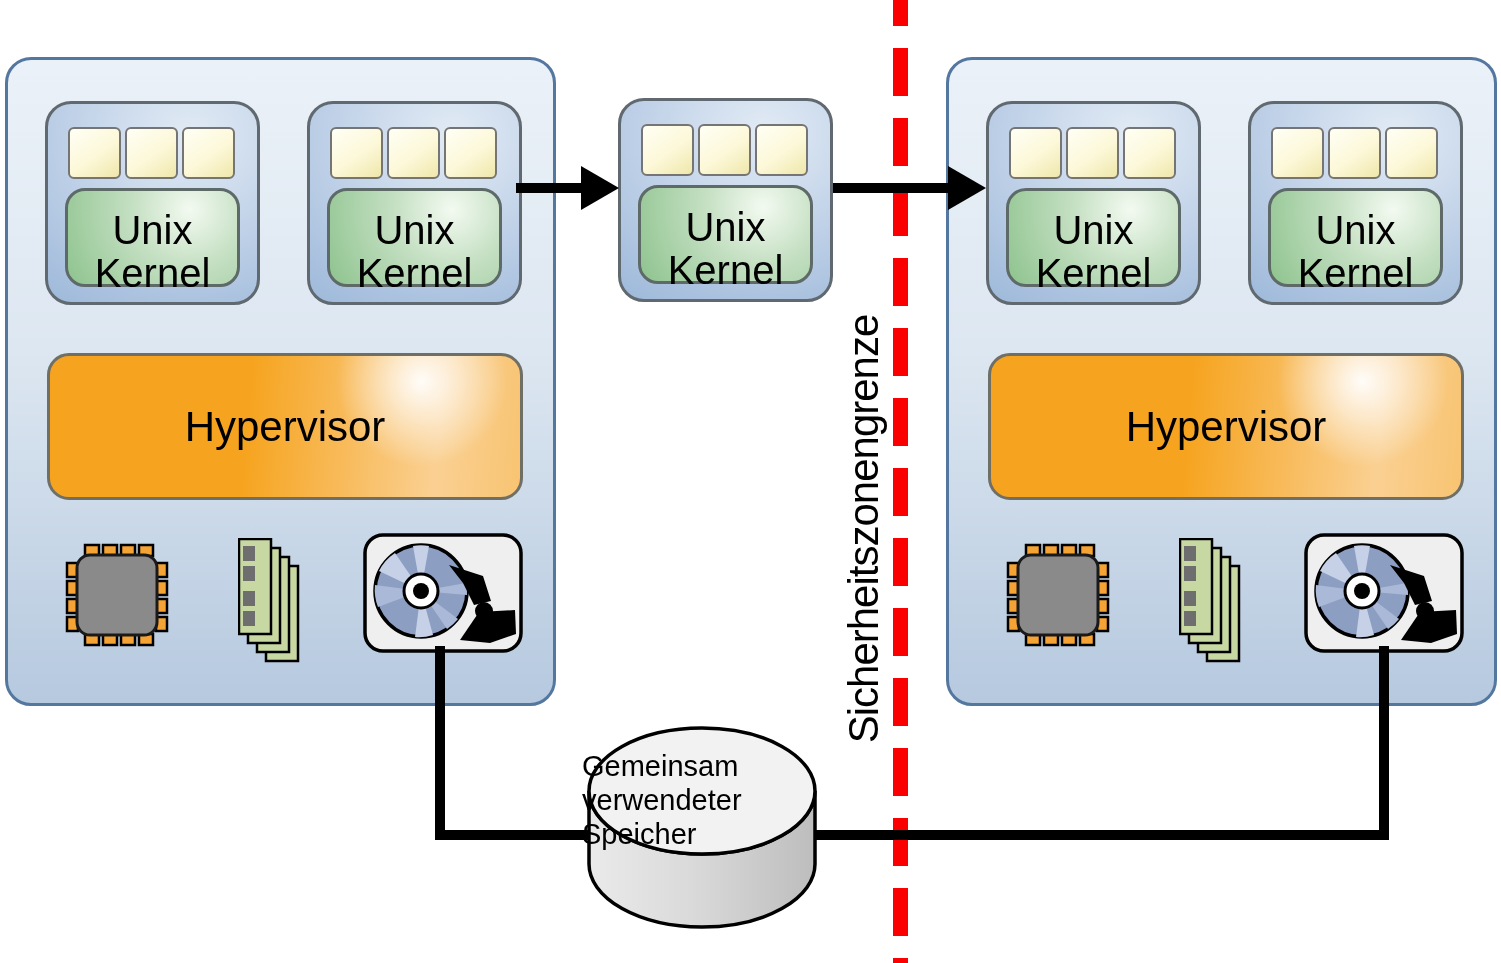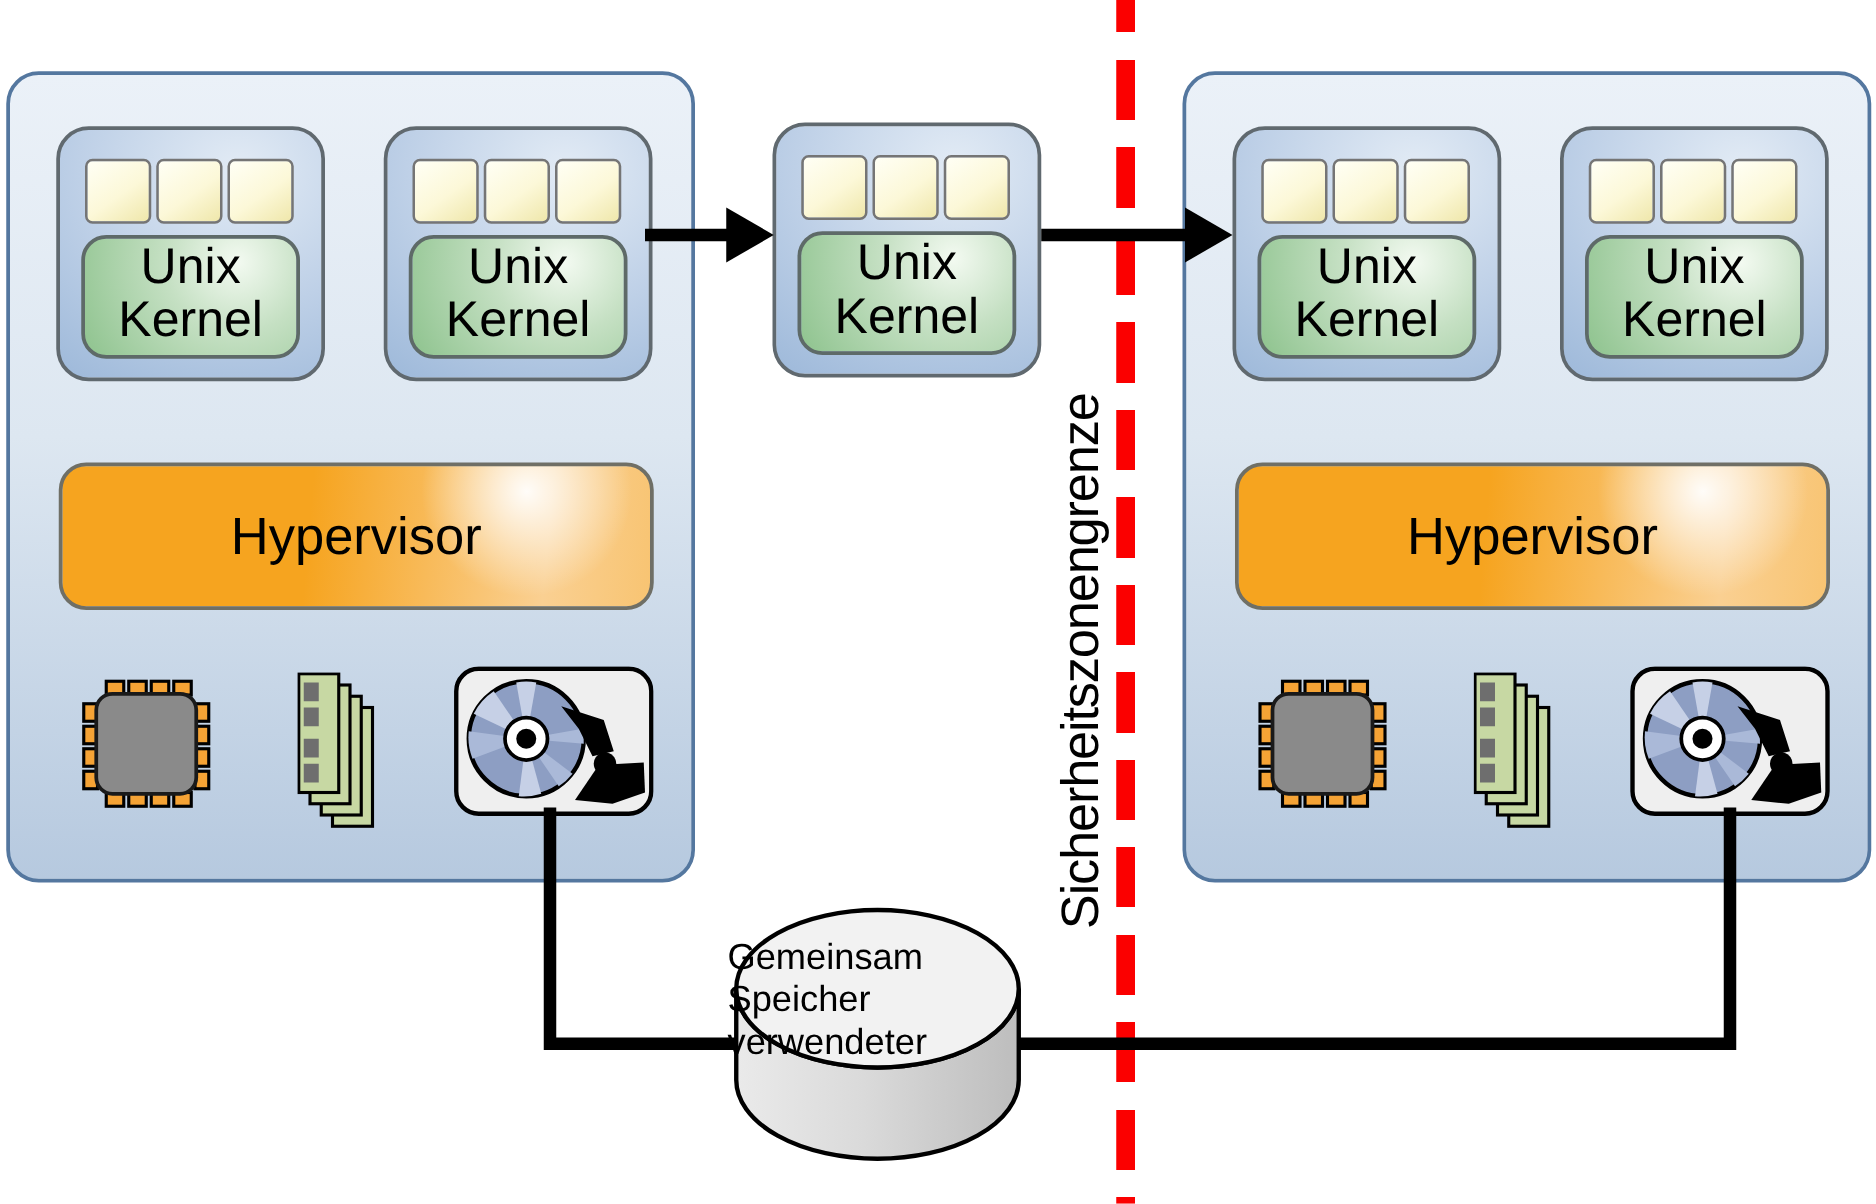--- a/index.html
+++ b/index.html
@@ -25,26 +25,26 @@
   .vm-b{left:299px;top:41px;}
   .vm-mid{left:618px;top:98px;}
   .chips{position:absolute;left:20px;top:23px;display:flex;gap:4px;}
   .chip{
     width:53px;height:52px;box-sizing:border-box;border:2px solid #757575;border-radius:6px;
     background:linear-gradient(145deg,#fffff5 0%,#fcf8d8 55%,#efe7ab 100%);
   }
   .kernel{
     position:absolute;left:17px;top:84px;width:175px;height:99px;box-sizing:border-box;
     border:3px solid #5e6a68;border-radius:20px;text-align:center;
-    font-size:40px;line-height:43px;padding-top:1px;
+    font-size:40px;line-height:43px;padding-top:18px;
     background:radial-gradient(circle at 72% 20%,#f3faf1 0%,#c5e0c3 40%,#8ec38e 100%);
   }
   
   .hyp{
-    position:absolute;left:39px;top:310px;width:476px;height:118px;box-sizing:border-box;
+    position:absolute;left:39px;top:293px;width:476px;height:147px;box-sizing:border-box;
     border:3px solid #6f6f66;border-radius:22px;
     display:flex;align-items:center;justify-content:center;font-size:42px;
     background:
       radial-gradient(circle at 79% 18%,rgba(255,255,255,.95) 0%,rgba(255,255,255,0) 22%),
       linear-gradient(95deg,#f6a41f 0%,#f6a41f 42%,#fad092 82%,#f8c472 100%);
   }
   
   .hw{position:absolute;}
   
   .boundary-line{
@@ -285,19 +285,19 @@
     <path d="M440,646 L440,835 L1384,835 L1384,646" fill="none" stroke="#000" stroke-width="10"></path>
 
     <g>
       <path d="M589,791 L589,864 A113 63 0 0 0 815,864 L815,791 A113 63 0 0 1 589,791 Z" fill="url(#cylg)" stroke="#000" stroke-width="3.5"></path>
       <ellipse cx="702" cy="791" rx="113" ry="63" fill="#f2f2f2" stroke="#000" stroke-width="3.5"></ellipse>
     </g>
   </svg>
 
   <div class="storage-label">
     <div>Gemeinsam</div>
+    <div>verwendeter</div>
     <div>Speicher</div>
-    <div>verwendeter</div>
   </div>
 
   <div class="boundary-label">Sicherheitszonengrenze</div>
 
 </div>
 
 </body></html>

